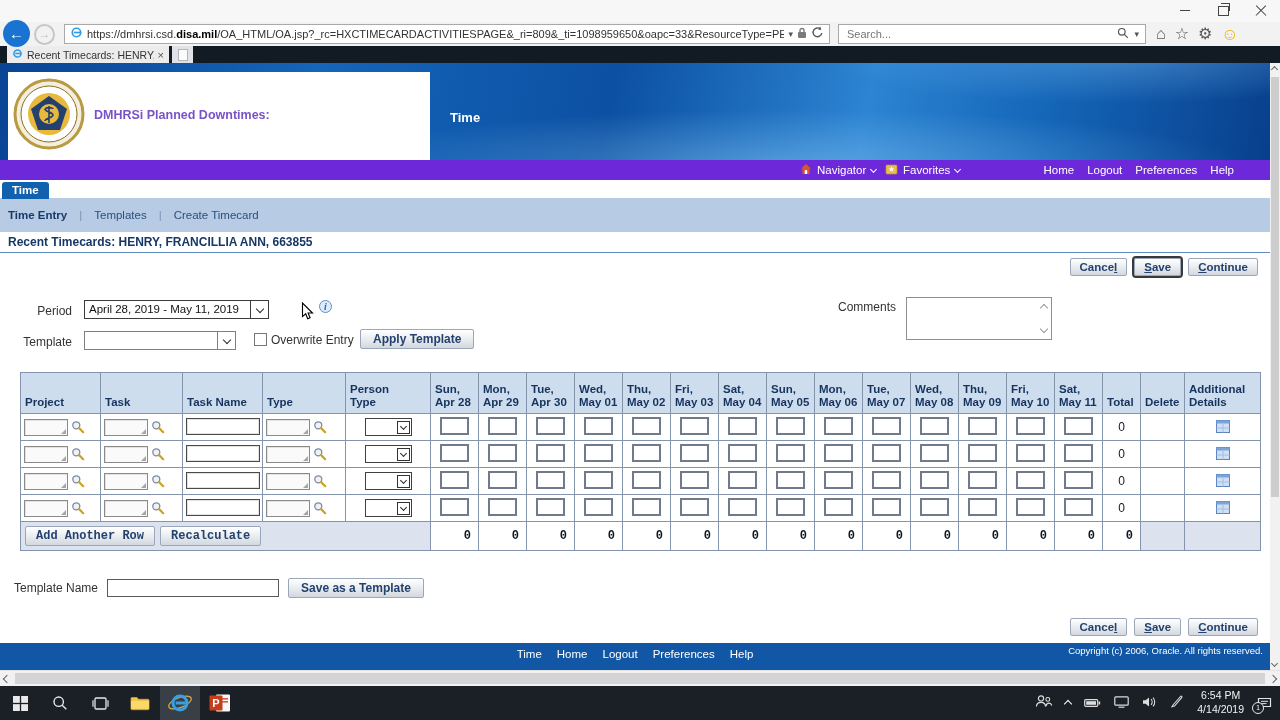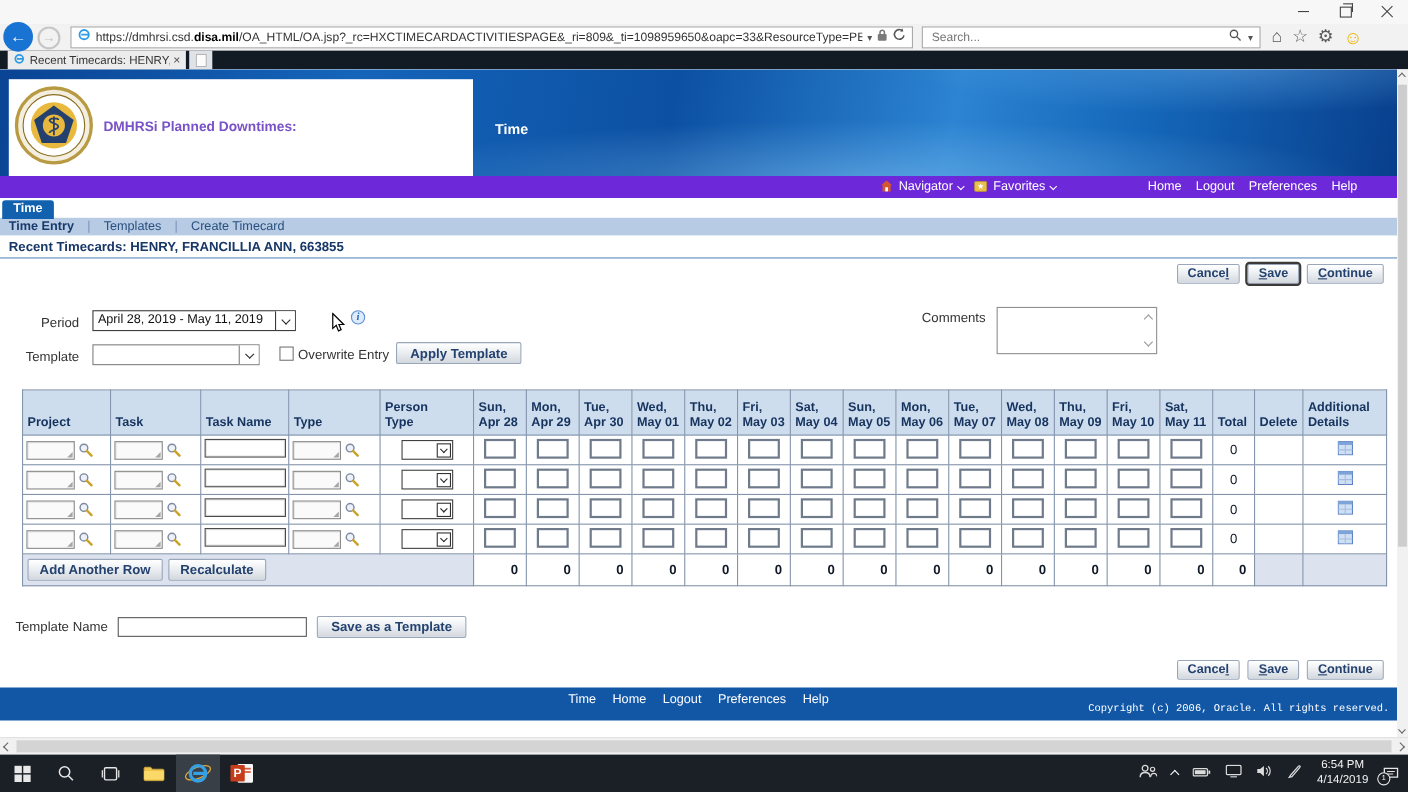--- a/index.html
+++ b/index.html
@@ -63,21 +63,21 @@
   .hdr-title{position:absolute;left:450px;top:47px;color:#fff;font-weight:bold;font-size:13px;}
 
   .bluebar{height:20px;background:#6d28d9;position:relative;color:#fff;}
   .bargrp{position:absolute;top:0;height:100%;display:flex;align-items:center;gap:5px;font-size:11.5px;}
   #grp-nav{left:800px;} #grp-fav{left:885px;}
   .hdr-links{position:absolute;right:36px;top:0;height:100%;display:flex;align-items:center;gap:13px;font-size:11.5px;}
 
   .timetab-row{height:18px;padding-left:2px;}
   .timetab{display:inline-block;background:#1261ae;color:#fff;font-weight:bold;font-size:11.5px;padding:2px 10px 3px;border-radius:3px 3px 0 0;}
 
-  .subnav{height:16px;background:#b7cbe4;display:flex;align-items:center;padding-left:8px;gap:12px;font-size:11.5px;color:#28507f;}
+  .subnav{height:34px;background:#b7cbe4;display:flex;align-items:center;padding-left:8px;gap:12px;font-size:11.5px;color:#28507f;}
   .subnav .active{font-weight:bold;color:#173a6b;}
   .sep{color:#7b92b5;}
 
   .breadcrumb{height:17px;padding:3px 0 0 8px;font-weight:bold;font-size:12px;color:#173767;border-bottom:1px solid #6089bd;}
 
   .top-actions{height:36px;position:relative;}
   .btnrow{position:absolute;right:12px;top:5px;display:flex;gap:7px;}
 
   .sectionbar{margin:1px 6px 0;height:17px;line-height:16px;background:linear-gradient(#e7eef8,#bed2ea);
     border:1px solid #9db2d0;font-weight:bold;font-size:11.5px;color:#1a3a68;padding-left:8px;}
@@ -109,35 +109,35 @@
   .lov-box{width:42px;height:15px;border:1px solid #8a8a8a;background:#fafafa;position:relative;box-shadow:inset 1px 1px 0 #e3e3e3;}
   .lov-box::after{content:"";position:absolute;right:1px;bottom:1px;border-left:5px solid transparent;border-bottom:5px solid #a6a6a6;}
   .mag-icon{display:inline-flex;}
   .tn-input{display:inline-block;width:72px;height:15px;border:1px solid #4a4a4a;background:#fff;box-shadow:inset 0 0 0 1px #e2e2e2;}
   .mini-sel{width:47px;height:18px;margin:0 auto;display:flex;align-items:center;background:#fff;border:1px solid #404040;box-sizing:border-box;}
   .mini-sel .sp{flex:1;}
   .mini-sel .abox{width:13px;height:13px;margin-right:1px;border:1px solid #333;display:flex;align-items:center;justify-content:center;box-sizing:border-box;}
   .day-in{display:inline-block;width:25px;height:14px;border:2px solid #6f7b8a;background:#fff;}
   td.tot{font-size:12px;color:#101827;}
   .addl-icon{display:inline-flex;}
-  #tc-table tfoot td{height:24px;}
+  #tc-table tfoot td{height:24px;font-family:Liberation Mono, monospace;}
   .ftr-left{background:#dce3ee;text-align:left;padding:2px 4px;}
   .tbl-btn{margin-right:5px;padding:2px 10px;font-size:12px;}
   .ftr-num{font-weight:bold;text-align:right;padding-right:7px;color:#101827;font-size:12px;}
   .ftr-blank{background:#dce3ee;}
 
   .tmpl-row{margin:27px 0 0 14px;display:flex;align-items:center;gap:9px;font-size:12px;color:#333;}
   #tmpl-input{width:170px;height:16px;border:1px solid #5a5a5a;background:#fff;}
   #btn-saveas{padding:2px 12px;font-size:12px;}
 
   .bottom-actions{position:relative;height:42px;}
 
   .ofooter{height:30px;background:#1157a6;position:relative;color:#fff;margin-top:3px;}
   .flinks{position:absolute;top:5px;left:50%;transform:translateX(-50%);display:flex;gap:15px;font-size:11.5px;}
-  .copyright{position:absolute;right:7px;bottom:6px;font-size:9.5px;font-family:Liberation Mono, monospace;}
+  .copyright{position:absolute;right:7px;bottom:17px;font-size:9.5px;}
 
   
   .vscroll{position:absolute;top:63px;right:0;width:10px;height:607px;background:#f1f1f1;}
   .vthumb{position:absolute;top:14px;left:1px;right:1px;height:420px;background:#cdcdcd;}
   .varr{position:absolute;left:2px;}
   .hscroll{position:absolute;top:670px;left:0;width:1280px;height:16px;background:#f1f1f1;border-top:1px solid #e2e2e2;box-sizing:border-box;}
   .hthumb{position:absolute;left:15px;right:15px;top:2px;bottom:2px;background:#d4d4d4;}
   .harr{position:absolute;top:5px;}
 
   

